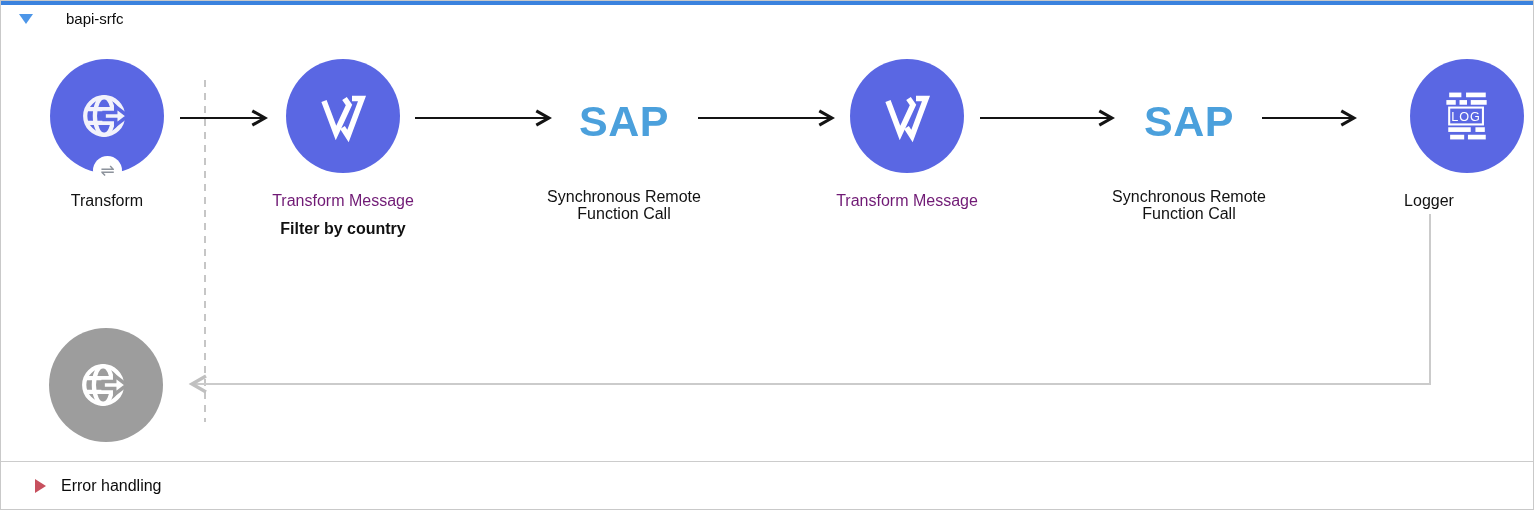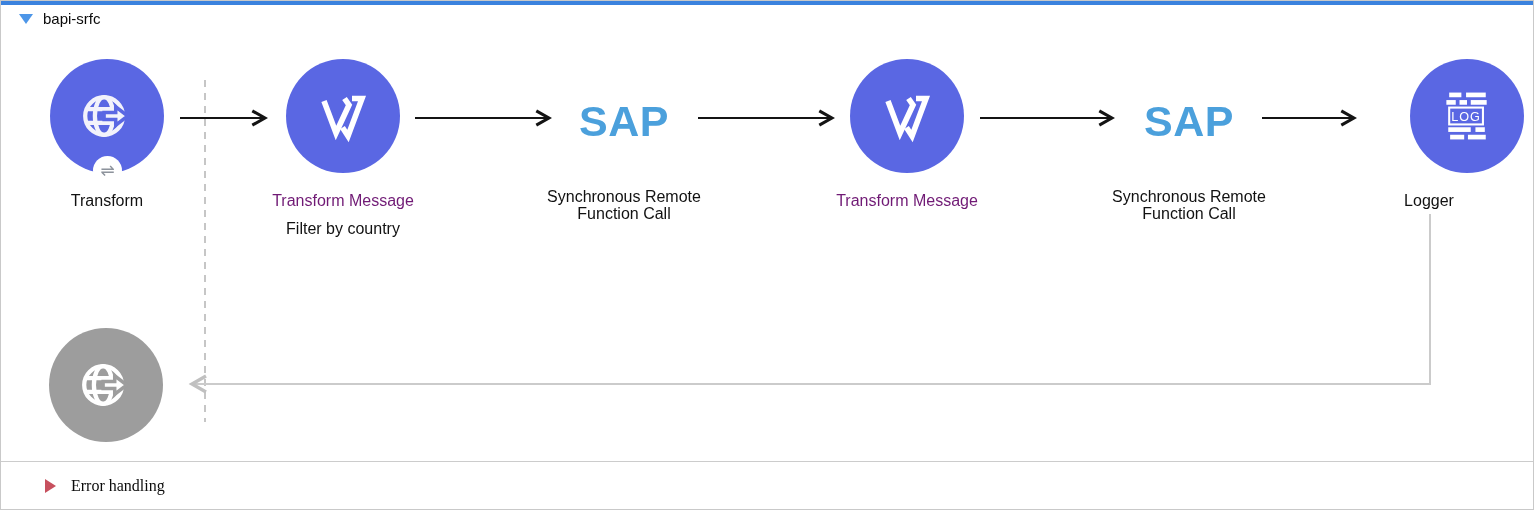--- a/index.html
+++ b/index.html
@@ -34,20 +34,21 @@
   }
   .tri-down {
     width: 0; height: 0;
     border-left: 7px solid transparent;
     border-right: 7px solid transparent;
     border-top: 10px solid #4d96e8;
   }
   .flow-title {
     font-size: 15px;
     color: #0b0b0b;
+    margin-left: 23px;
   }
   
   svg.connectors {
     position: absolute;
     top: 0; left: 0;
     width: 1534px; height: 510px;
     pointer-events: none;
     z-index: 1;
   }
   
@@ -79,21 +80,21 @@
     position: absolute;
     transform: translateX(-50%);
     text-align: center;
     font-size: 16px;
     color: #111111;
     line-height: 28px;
     z-index: 2;
     white-space: nowrap;
   }
   .node-label .muted { color: #701a75; display: block; }
-  .node-label .sub   { color: #111111; display: block; }
+  .node-label .sub   { color: #111111; display: block; font-weight: bold; }
   .node-label.wrap {
     white-space: normal;
     width: 190px;
     line-height: 17px;
   }
   .sap-logo {
     position: absolute;
     transform: translateX(-50%);
     font-size: 43px;
     font-weight: 700;
@@ -102,25 +103,24 @@
     z-index: 2;
   }
   
   .error-section {
     position: absolute;
     left: 0; right: 0;
     top: 460px; bottom: 0;
     border-top: 1px solid #cccccc;
     display: flex;
     align-items: center;
-    padding-left: 44px;
+    padding-left: 34px;
     gap: 15px;
     background: #ffffff;
     z-index: 2;
-    font-family: Liberation Serif, serif;
   }
   .tri-right {
     width: 0; height: 0;
     border-top: 7px solid transparent;
     border-bottom: 7px solid transparent;
     border-left: 11px solid #c7505e;
   }
   .error-label { font-size: 16px; color: #0b0b0b; }
 </style>
 </head>

